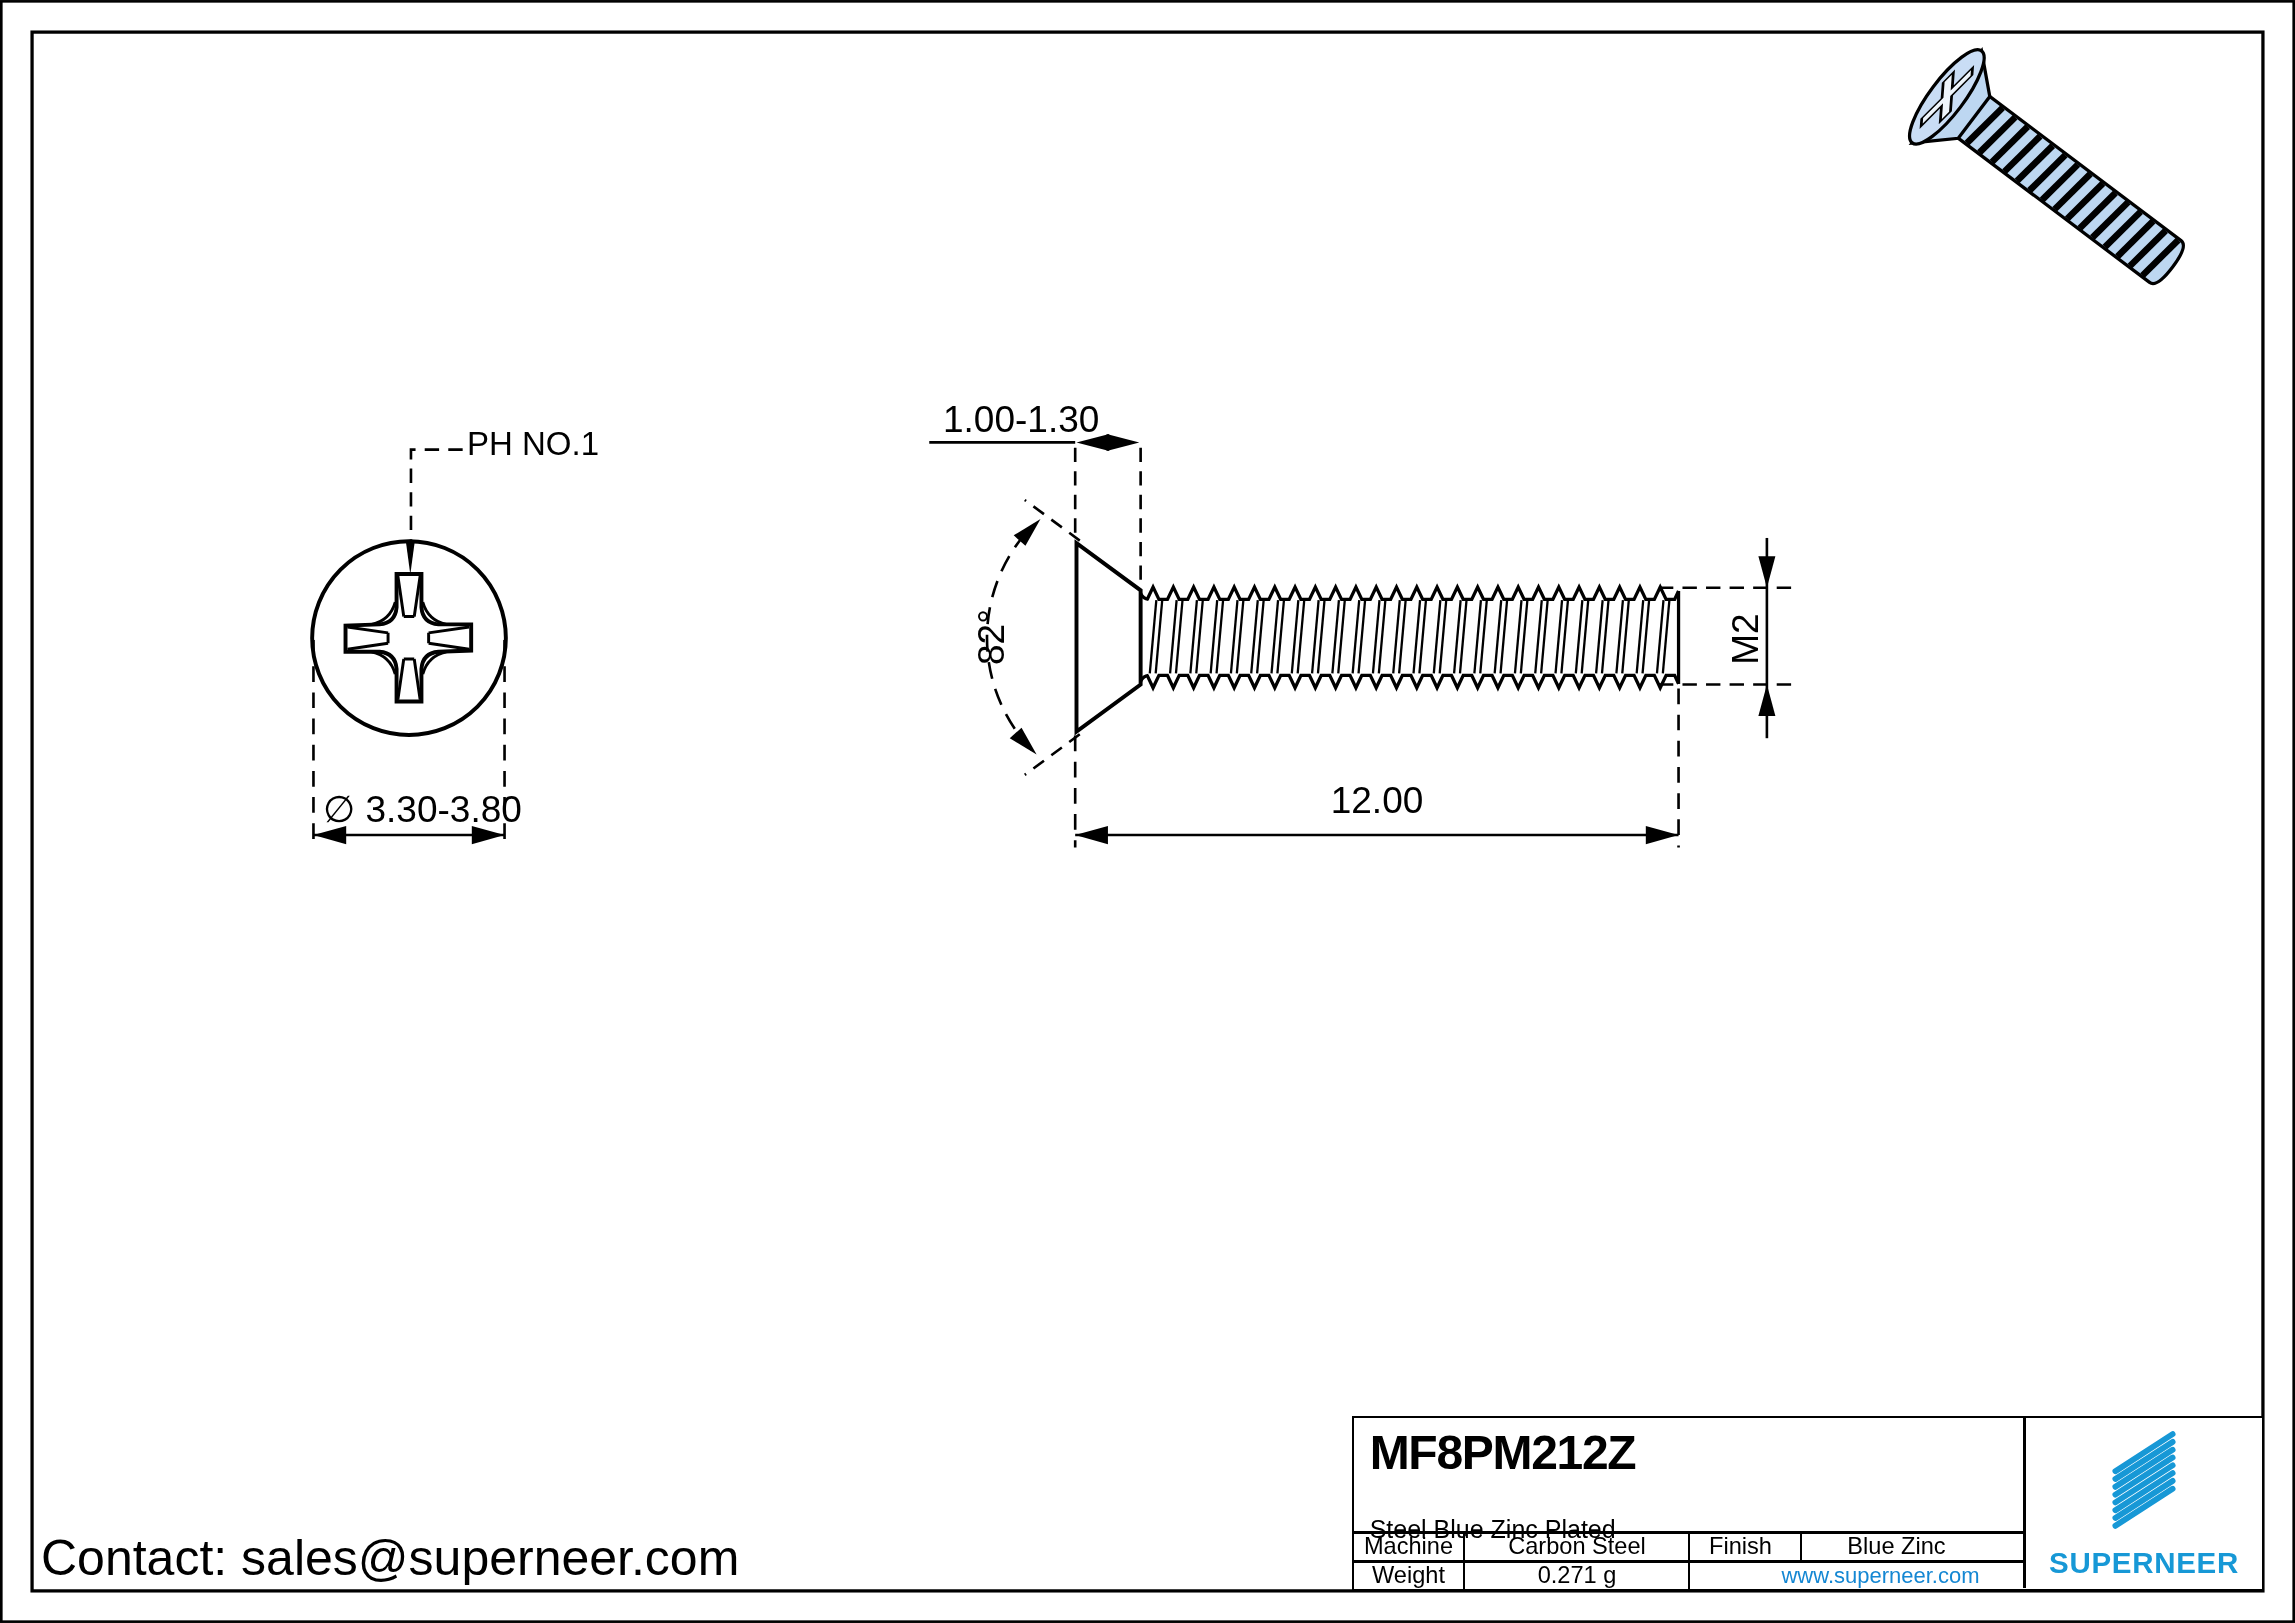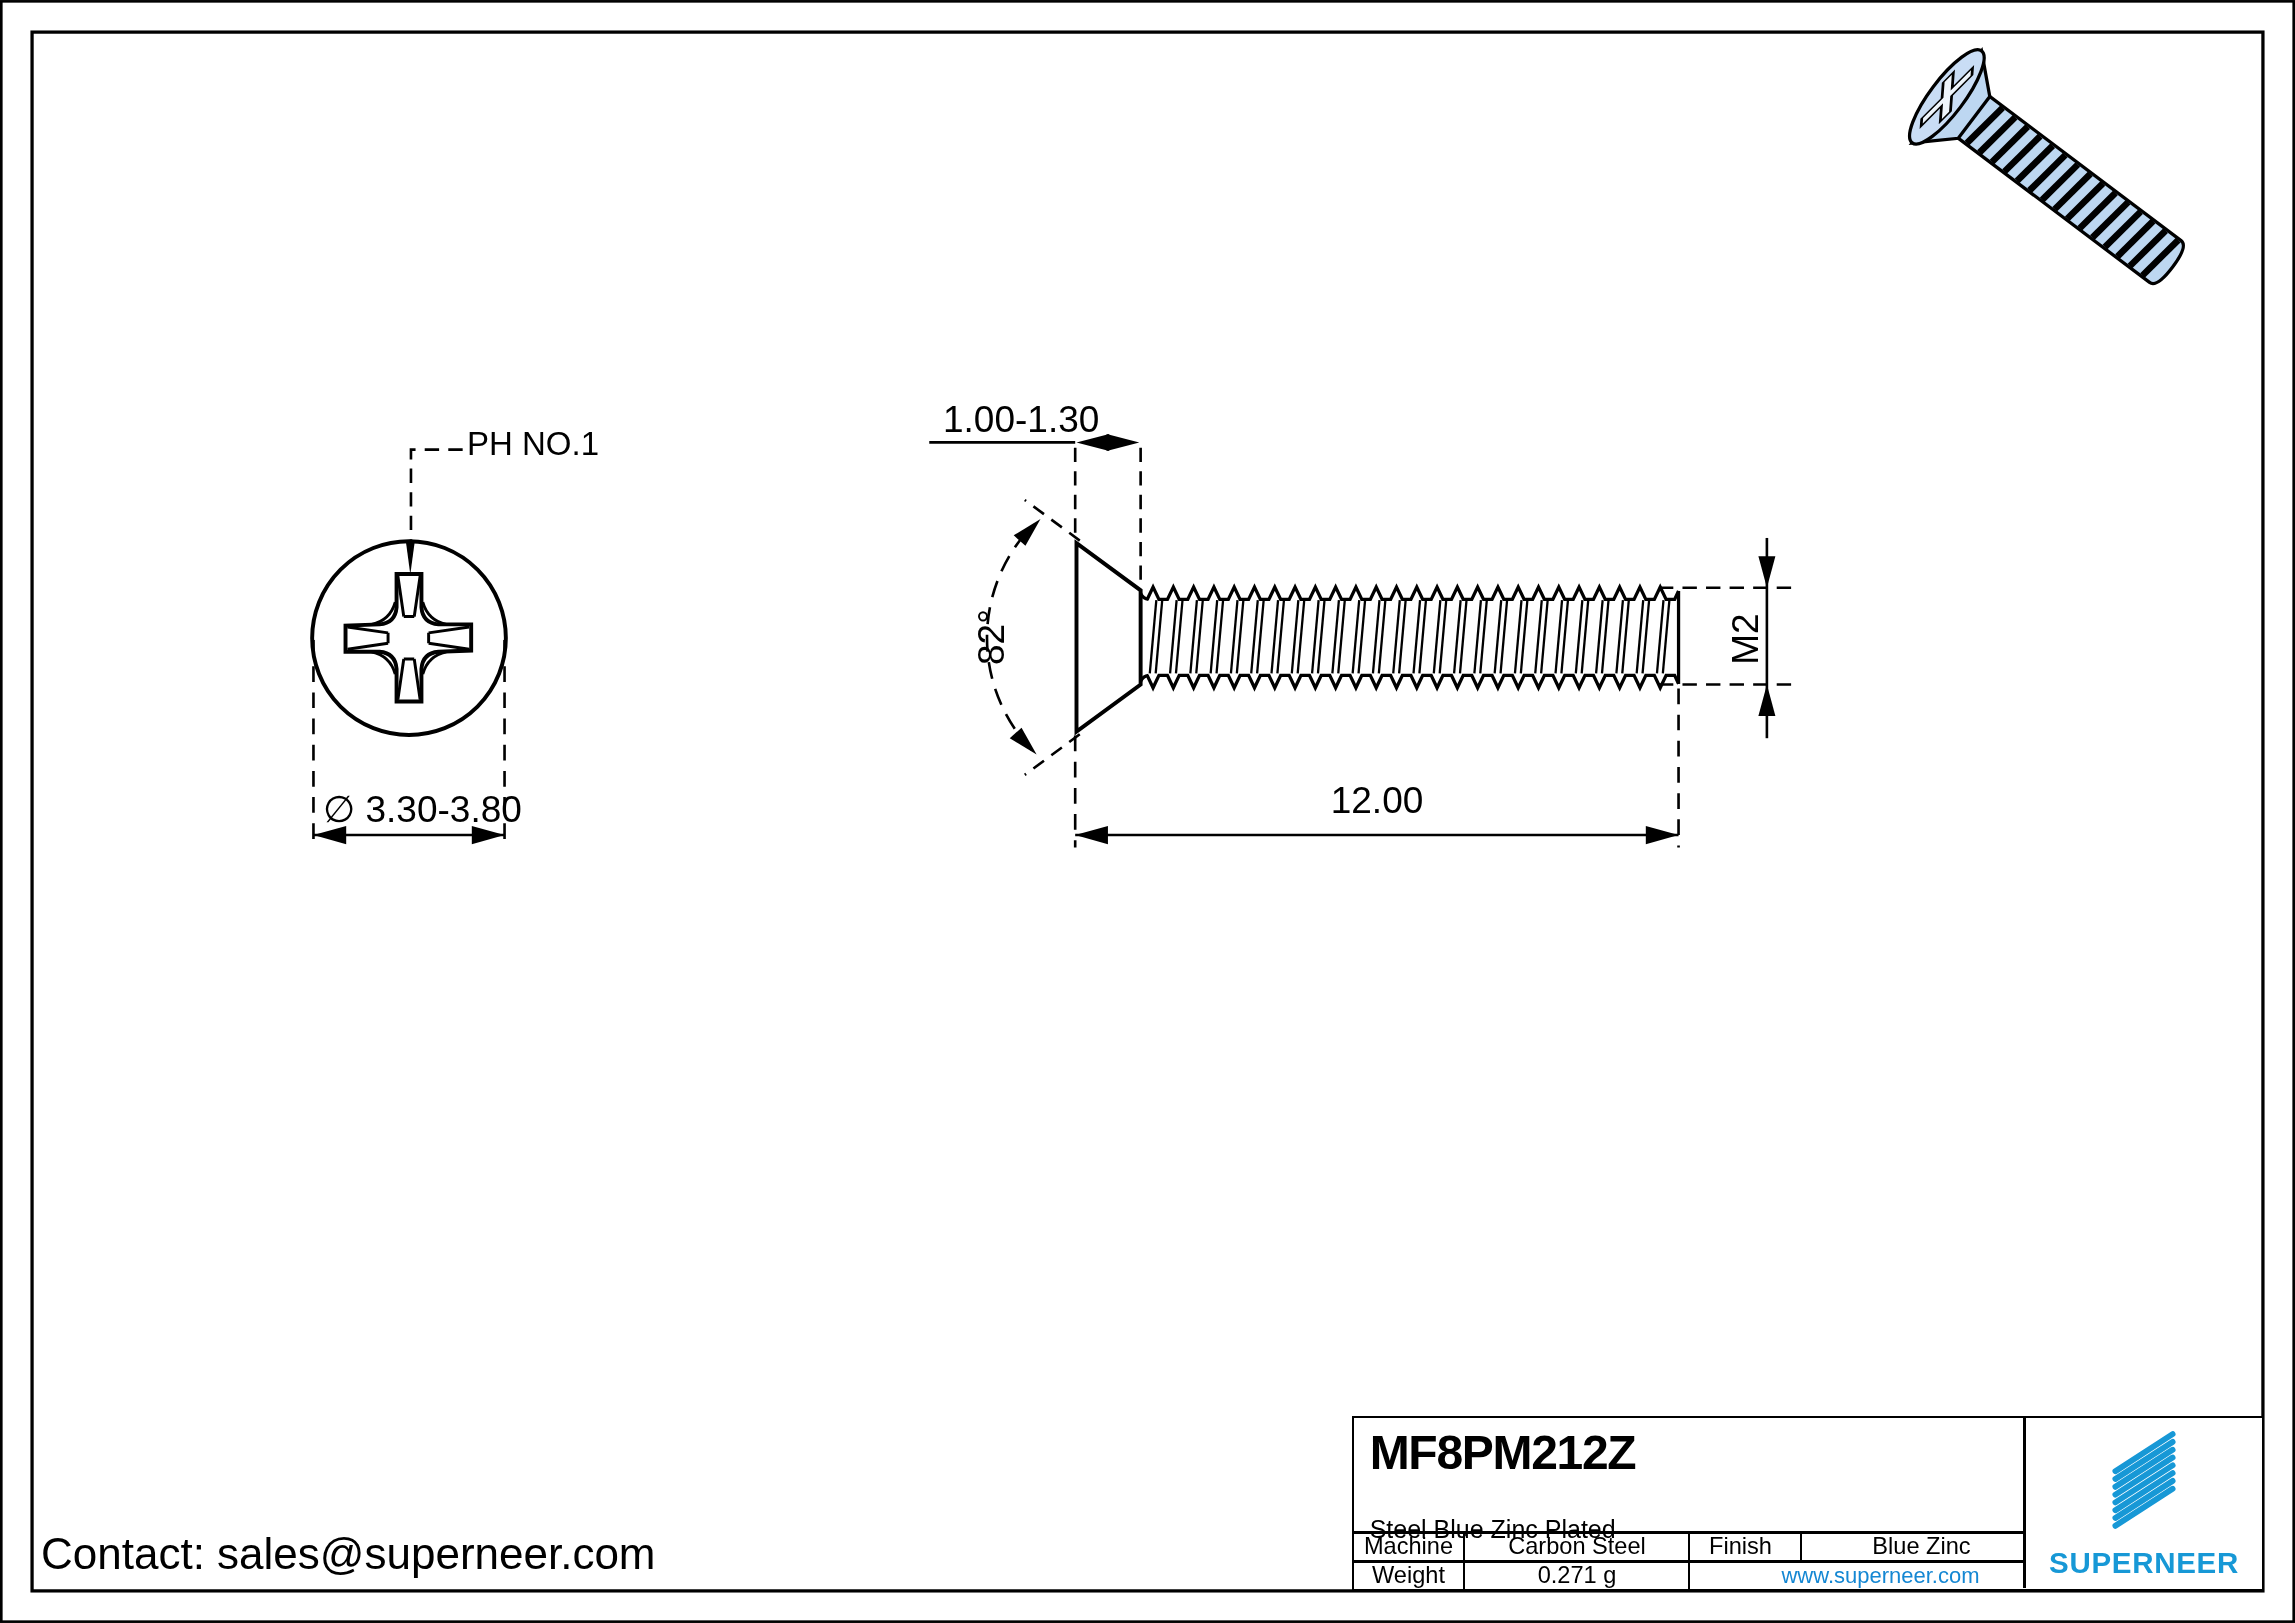--- a/index.html
+++ b/index.html
@@ -7,21 +7,21 @@
     position:relative;width:2295px;height:1623px;background:#ffffff;
     font-family:"Liberation Sans","DejaVu Sans",sans-serif;color:#000;
     overflow:hidden;
   }
   .drawing-svg{position:absolute;left:0;top:0;z-index:1;}
   .lbl{position:absolute;z-index:2;color:#000;white-space:pre;line-height:1.05;}
   .lbl-dim{font-size:37px;}
   .lbl-ph{font-size:33px;}
   .lbl-rot{transform:translate(-50%,-50%) rotate(-90deg);}
   .lbl-center{transform:translateX(-50%);}
-  .contact{position:absolute;left:41px;top:1529px;font-size:44px;z-index:2;}
+  .contact{position:absolute;left:41px;top:1529px;font-size:50px;z-index:2;}
 
   
   .tb{
     position:absolute;left:1352px;top:1416px;width:912px;height:175px;
     border:2.6px solid #000;box-sizing:border-box;background:#fff;z-index:3;
   }
   .tb .ln{position:absolute;background:#000;}
   .tb-cell{position:absolute;display:flex;align-items:center;justify-content:center;font-size:23.6px;}
   .tb-part{position:absolute;left:15.7px;top:6.5px;font-size:48px;font-weight:bold;letter-spacing:-1.3px;}
   .tb-desc1{position:absolute;left:15.7px;top:63px;font-size:25px;}
@@ -195,21 +195,21 @@
     <div class="ln" style="left:109px;top:113px;width:2px;height:58px;"></div>
     <div class="ln" style="left:334px;top:113px;width:2px;height:58px;"></div>
     <div class="ln" style="left:446px;top:113px;width:2px;height:32px;"></div>
 
     <div class="tb-part">MF8PM212Z</div>
     <div class="tb-desc2">Steel Blue Zinc Plated</div>
 
     <div class="tb-cell" style="left:0;top:115px;width:109px;height:27px;">Machine</div>
     <div class="tb-cell" style="left:111px;top:115px;width:224px;height:27px;">Carbon Steel</div>
     <div class="tb-cell" style="left:332px;top:115px;width:109px;height:27px;">Finish</div>
-    <div class="tb-cell" style="left:457px;top:115px;width:221px;height:27px;">Blue Zinc</div>
+    <div class="tb-cell" style="left:432px;top:115px;width:221px;height:27px;">Blue Zinc</div>
 
     <div class="tb-cell" style="left:0;top:145px;width:109px;height:25.5px;border-radius:7px;">Weight</div>
     <div class="tb-cell" style="left:111px;top:145px;width:224px;height:25.5px;">0.271 g</div>
     <div class="tb-cell tb-link" style="left:336px;top:145px;width:333px;height:25.5px;font-size:22px;">www.superneer.com</div>
 
     <div class="tb-logo-cell">
       <svg class="logo-svg" width="65" height="111" viewBox="0 0 100 170">
         <g stroke="#1798d6" stroke-width="9" stroke-linecap="round">
           <line x1="6" y1="63" x2="94" y2="6"></line>
           <line x1="6" y1="75" x2="94" y2="18"></line>

